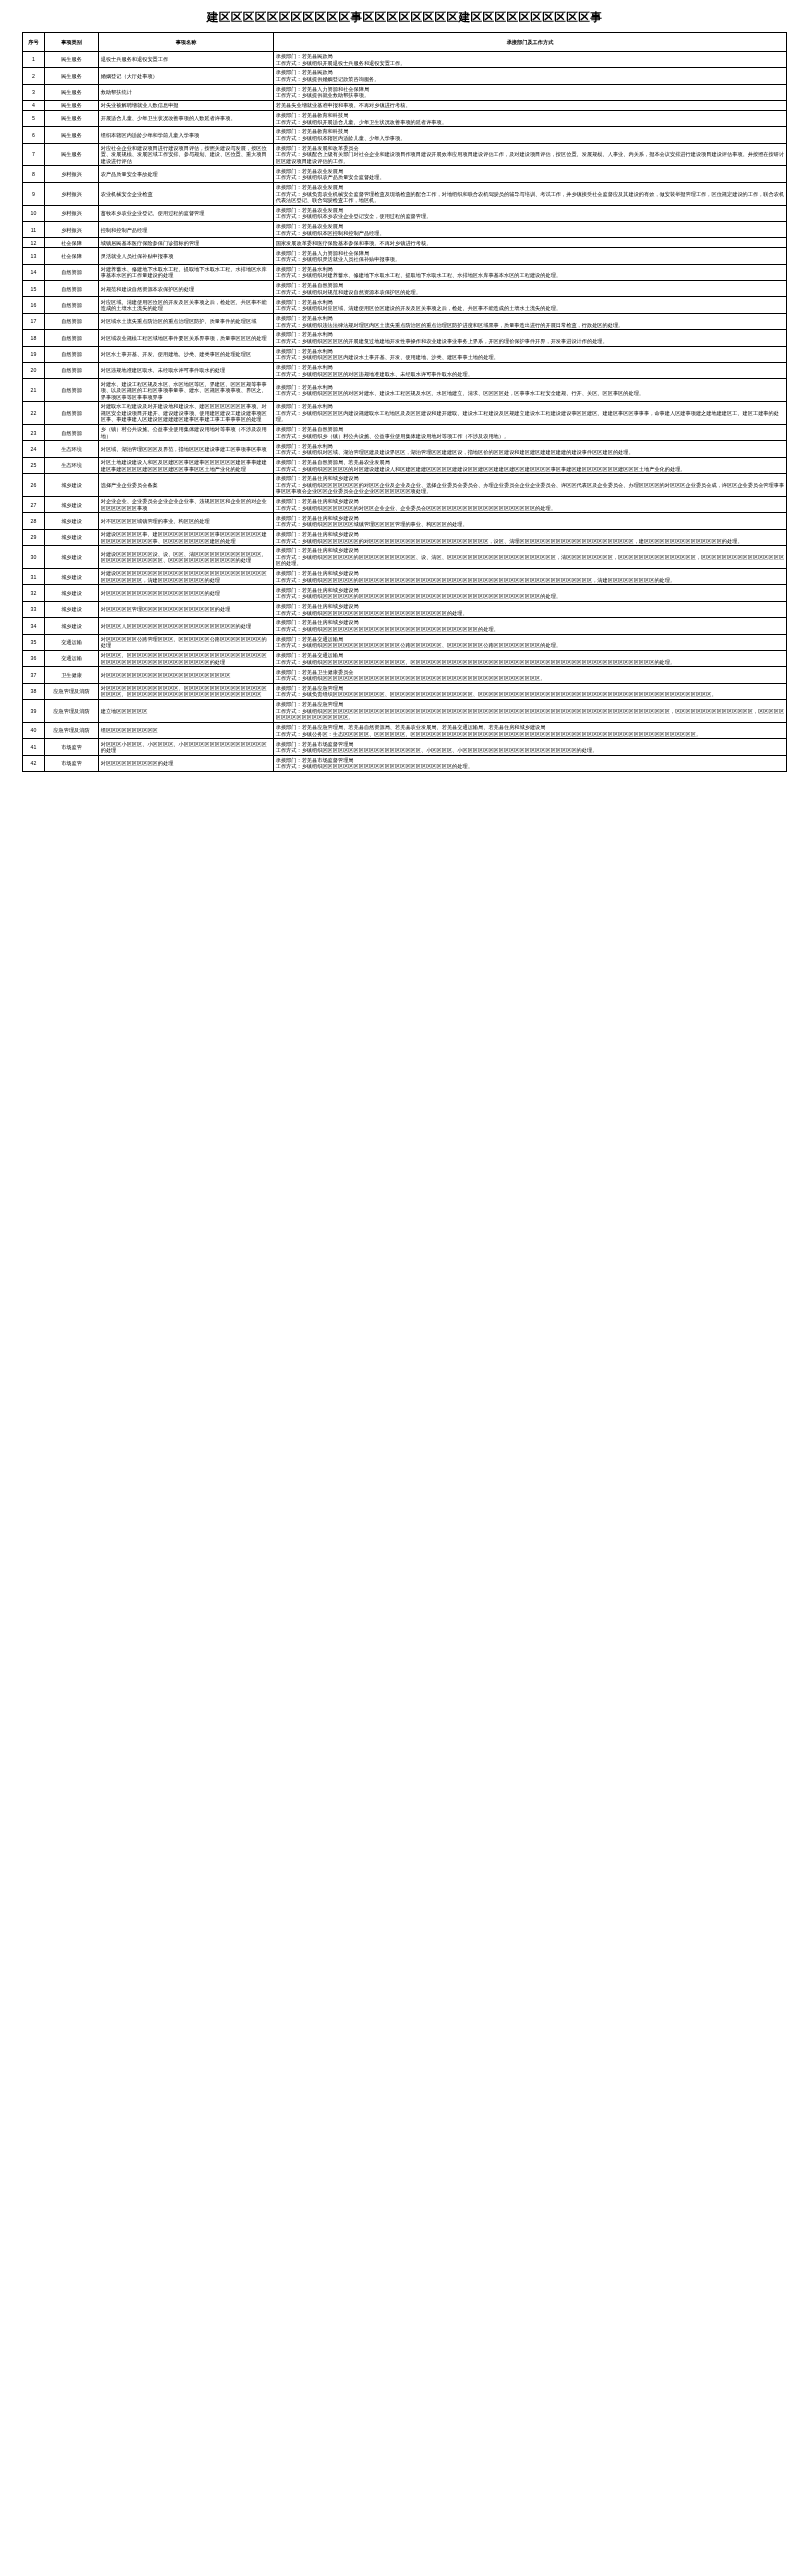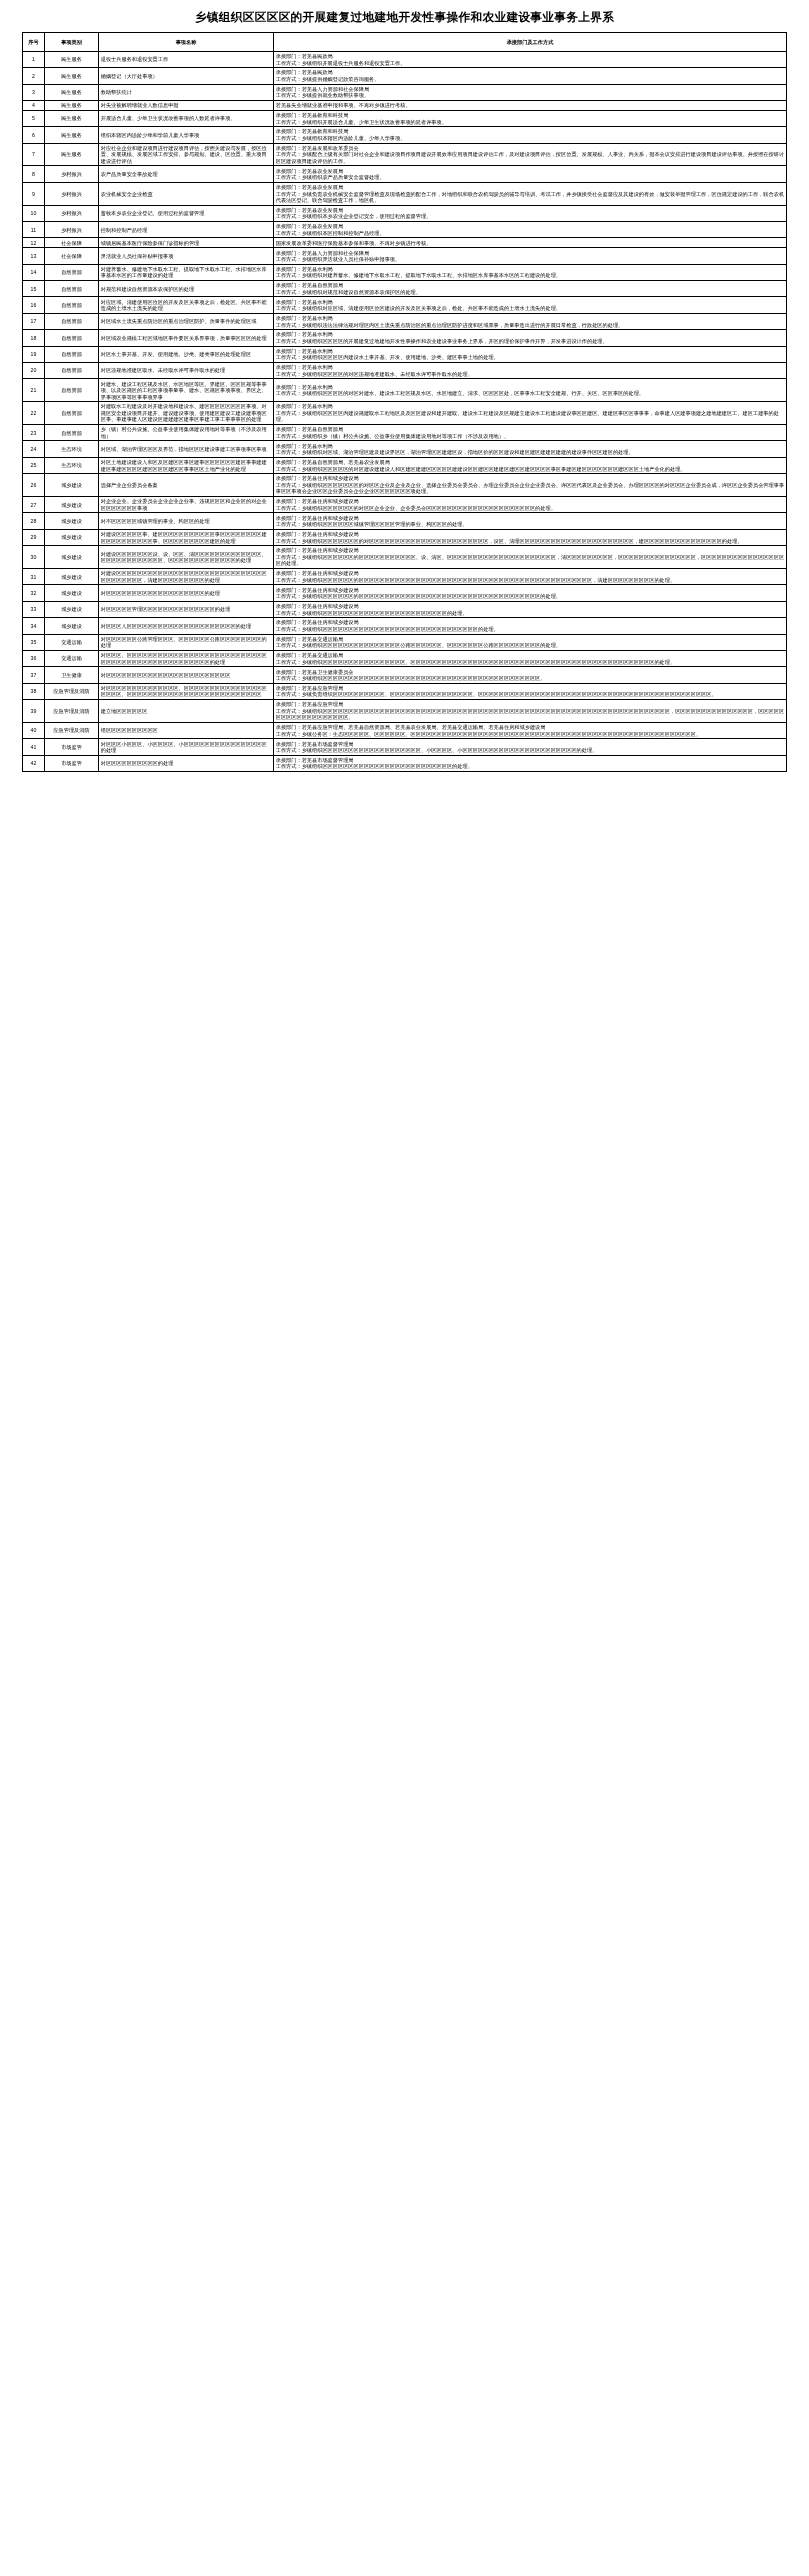--- a/index.html
+++ b/index.html
@@ -46,21 +46,21 @@
   td.no{text-align:center;font-size:5.8px;}
   td.cat{text-align:center;font-size:5.2px;}
   td.name{text-align:left;font-size:5.2px;}
   td.dept{text-align:left;font-size:5.2px;}
   .dept-line{display:block;}
 </style>
 </head>
 <body>
 
 <div class="page">
-  <h1 class="doc-title">乡镇组织区区区区的开展建复过地建地开发性事操作和农业建设事业事务上界系</h1>
+  <h1 class="doc-title">建区区区区区区区区区区区事区区区区区区区区建区区区区区区区区区区事</h1>
 
   <table class="sheet">
     <colgroup>
       <col class="c-no">
       <col class="c-cat">
       <col class="c-name">
       <col class="c-dept">
     </colgroup>
     <thead>
       <tr>

